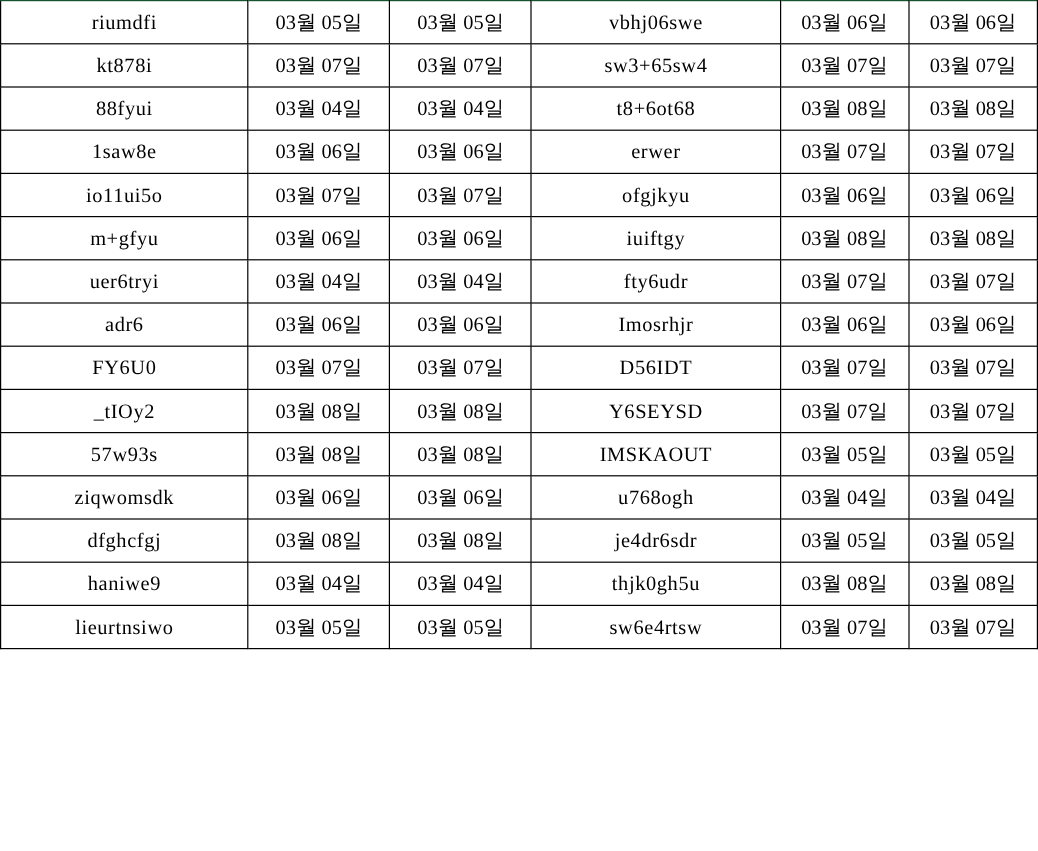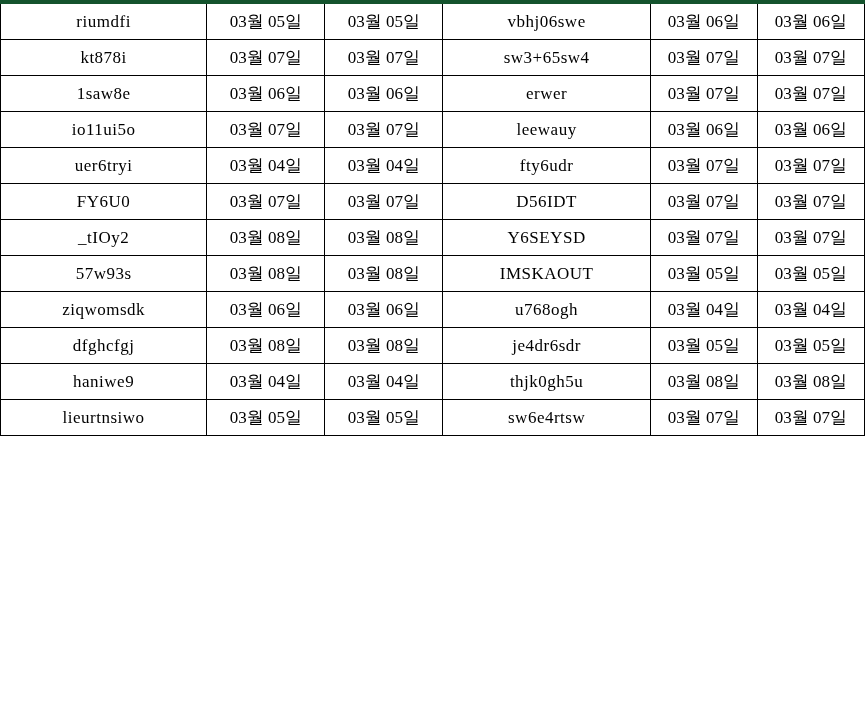--- a/index.html
+++ b/index.html
@@ -44,21 +44,21 @@
     font-family: "DejaVu Sans Mono", monospace;
     font-size: 15.5px;
     letter-spacing: 0.5px;
   }
   td.date {
     font-family: "Liberation Serif", serif;
     font-size: 16px;
   }
   
   table.grid tr:first-child td {
-    border-top: 4px solid #14532d;
+    border-top: 1px solid #14532d;
   }
 </style>
 </head>
 <body>
 
 <table class="grid">
   <colgroup>
     <col class="c0">
       <col class="c1">
       <col class="c2">
@@ -77,42 +77,66 @@
     </tr>
     <tr>
       <td class="code">kt878i</td>
       <td class="date">03월 07일</td>
       <td class="date">03월 07일</td>
       <td class="code">sw3+65sw4</td>
       <td class="date">03월 07일</td>
       <td class="date">03월 07일</td>
     </tr>
     <tr>
+      <td class="code">88fyui</td>
+      <td class="date">03월 04일</td>
+      <td class="date">03월 04일</td>
+      <td class="code">t8+6ot68</td>
+      <td class="date">03월 08일</td>
+      <td class="date">03월 08일</td>
+    </tr>
+    <tr>
       <td class="code">1saw8e</td>
       <td class="date">03월 06일</td>
       <td class="date">03월 06일</td>
       <td class="code">erwer</td>
       <td class="date">03월 07일</td>
       <td class="date">03월 07일</td>
     </tr>
     <tr>
       <td class="code">io11ui5o</td>
       <td class="date">03월 07일</td>
       <td class="date">03월 07일</td>
-      <td class="code">leewauy</td>
+      <td class="code">ofgjkyu</td>
       <td class="date">03월 06일</td>
       <td class="date">03월 06일</td>
+    </tr>
+    <tr>
+      <td class="code">m+gfyu</td>
+      <td class="date">03월 06일</td>
+      <td class="date">03월 06일</td>
+      <td class="code">iuiftgy</td>
+      <td class="date">03월 08일</td>
+      <td class="date">03월 08일</td>
     </tr>
     <tr>
       <td class="code">uer6tryi</td>
       <td class="date">03월 04일</td>
       <td class="date">03월 04일</td>
       <td class="code">fty6udr</td>
       <td class="date">03월 07일</td>
       <td class="date">03월 07일</td>
+    </tr>
+    <tr>
+      <td class="code">adr6</td>
+      <td class="date">03월 06일</td>
+      <td class="date">03월 06일</td>
+      <td class="code">Imosrhjr</td>
+      <td class="date">03월 06일</td>
+      <td class="date">03월 06일</td>
     </tr>
     <tr>
       <td class="code">FY6U0</td>
       <td class="date">03월 07일</td>
       <td class="date">03월 07일</td>
       <td class="code">D56IDT</td>
       <td class="date">03월 07일</td>
       <td class="date">03월 07일</td>
     </tr>
     <tr>

